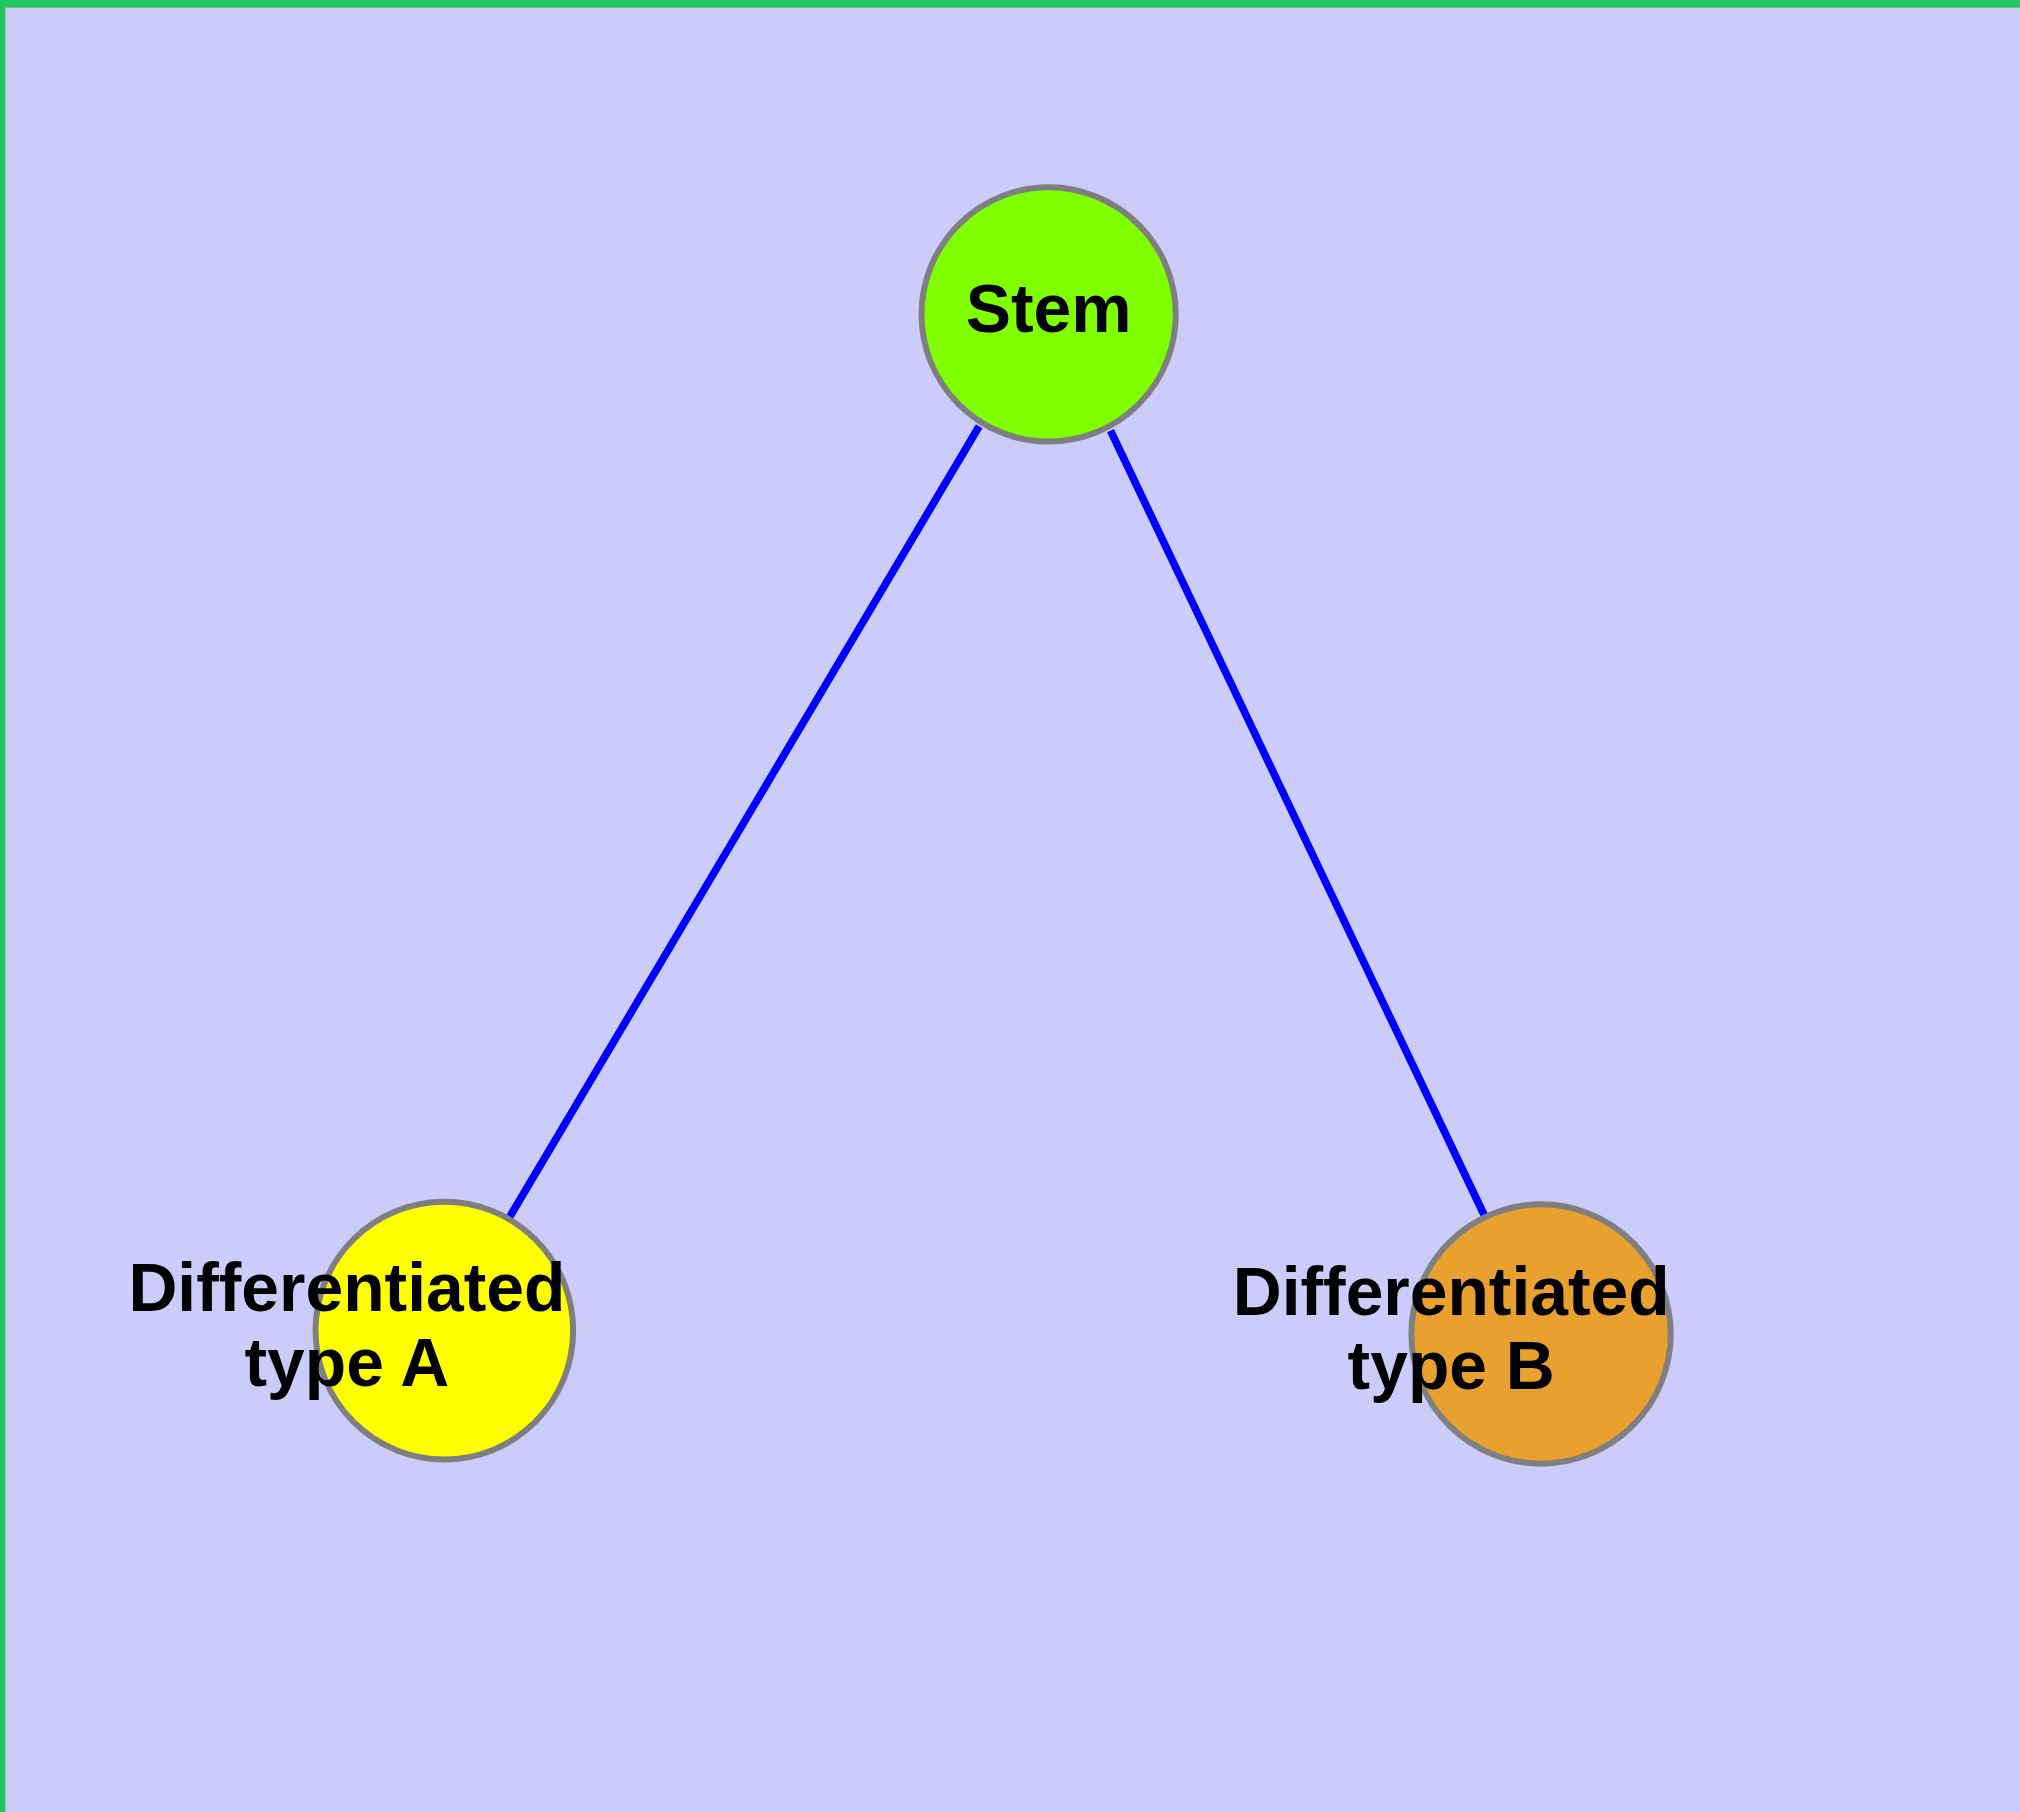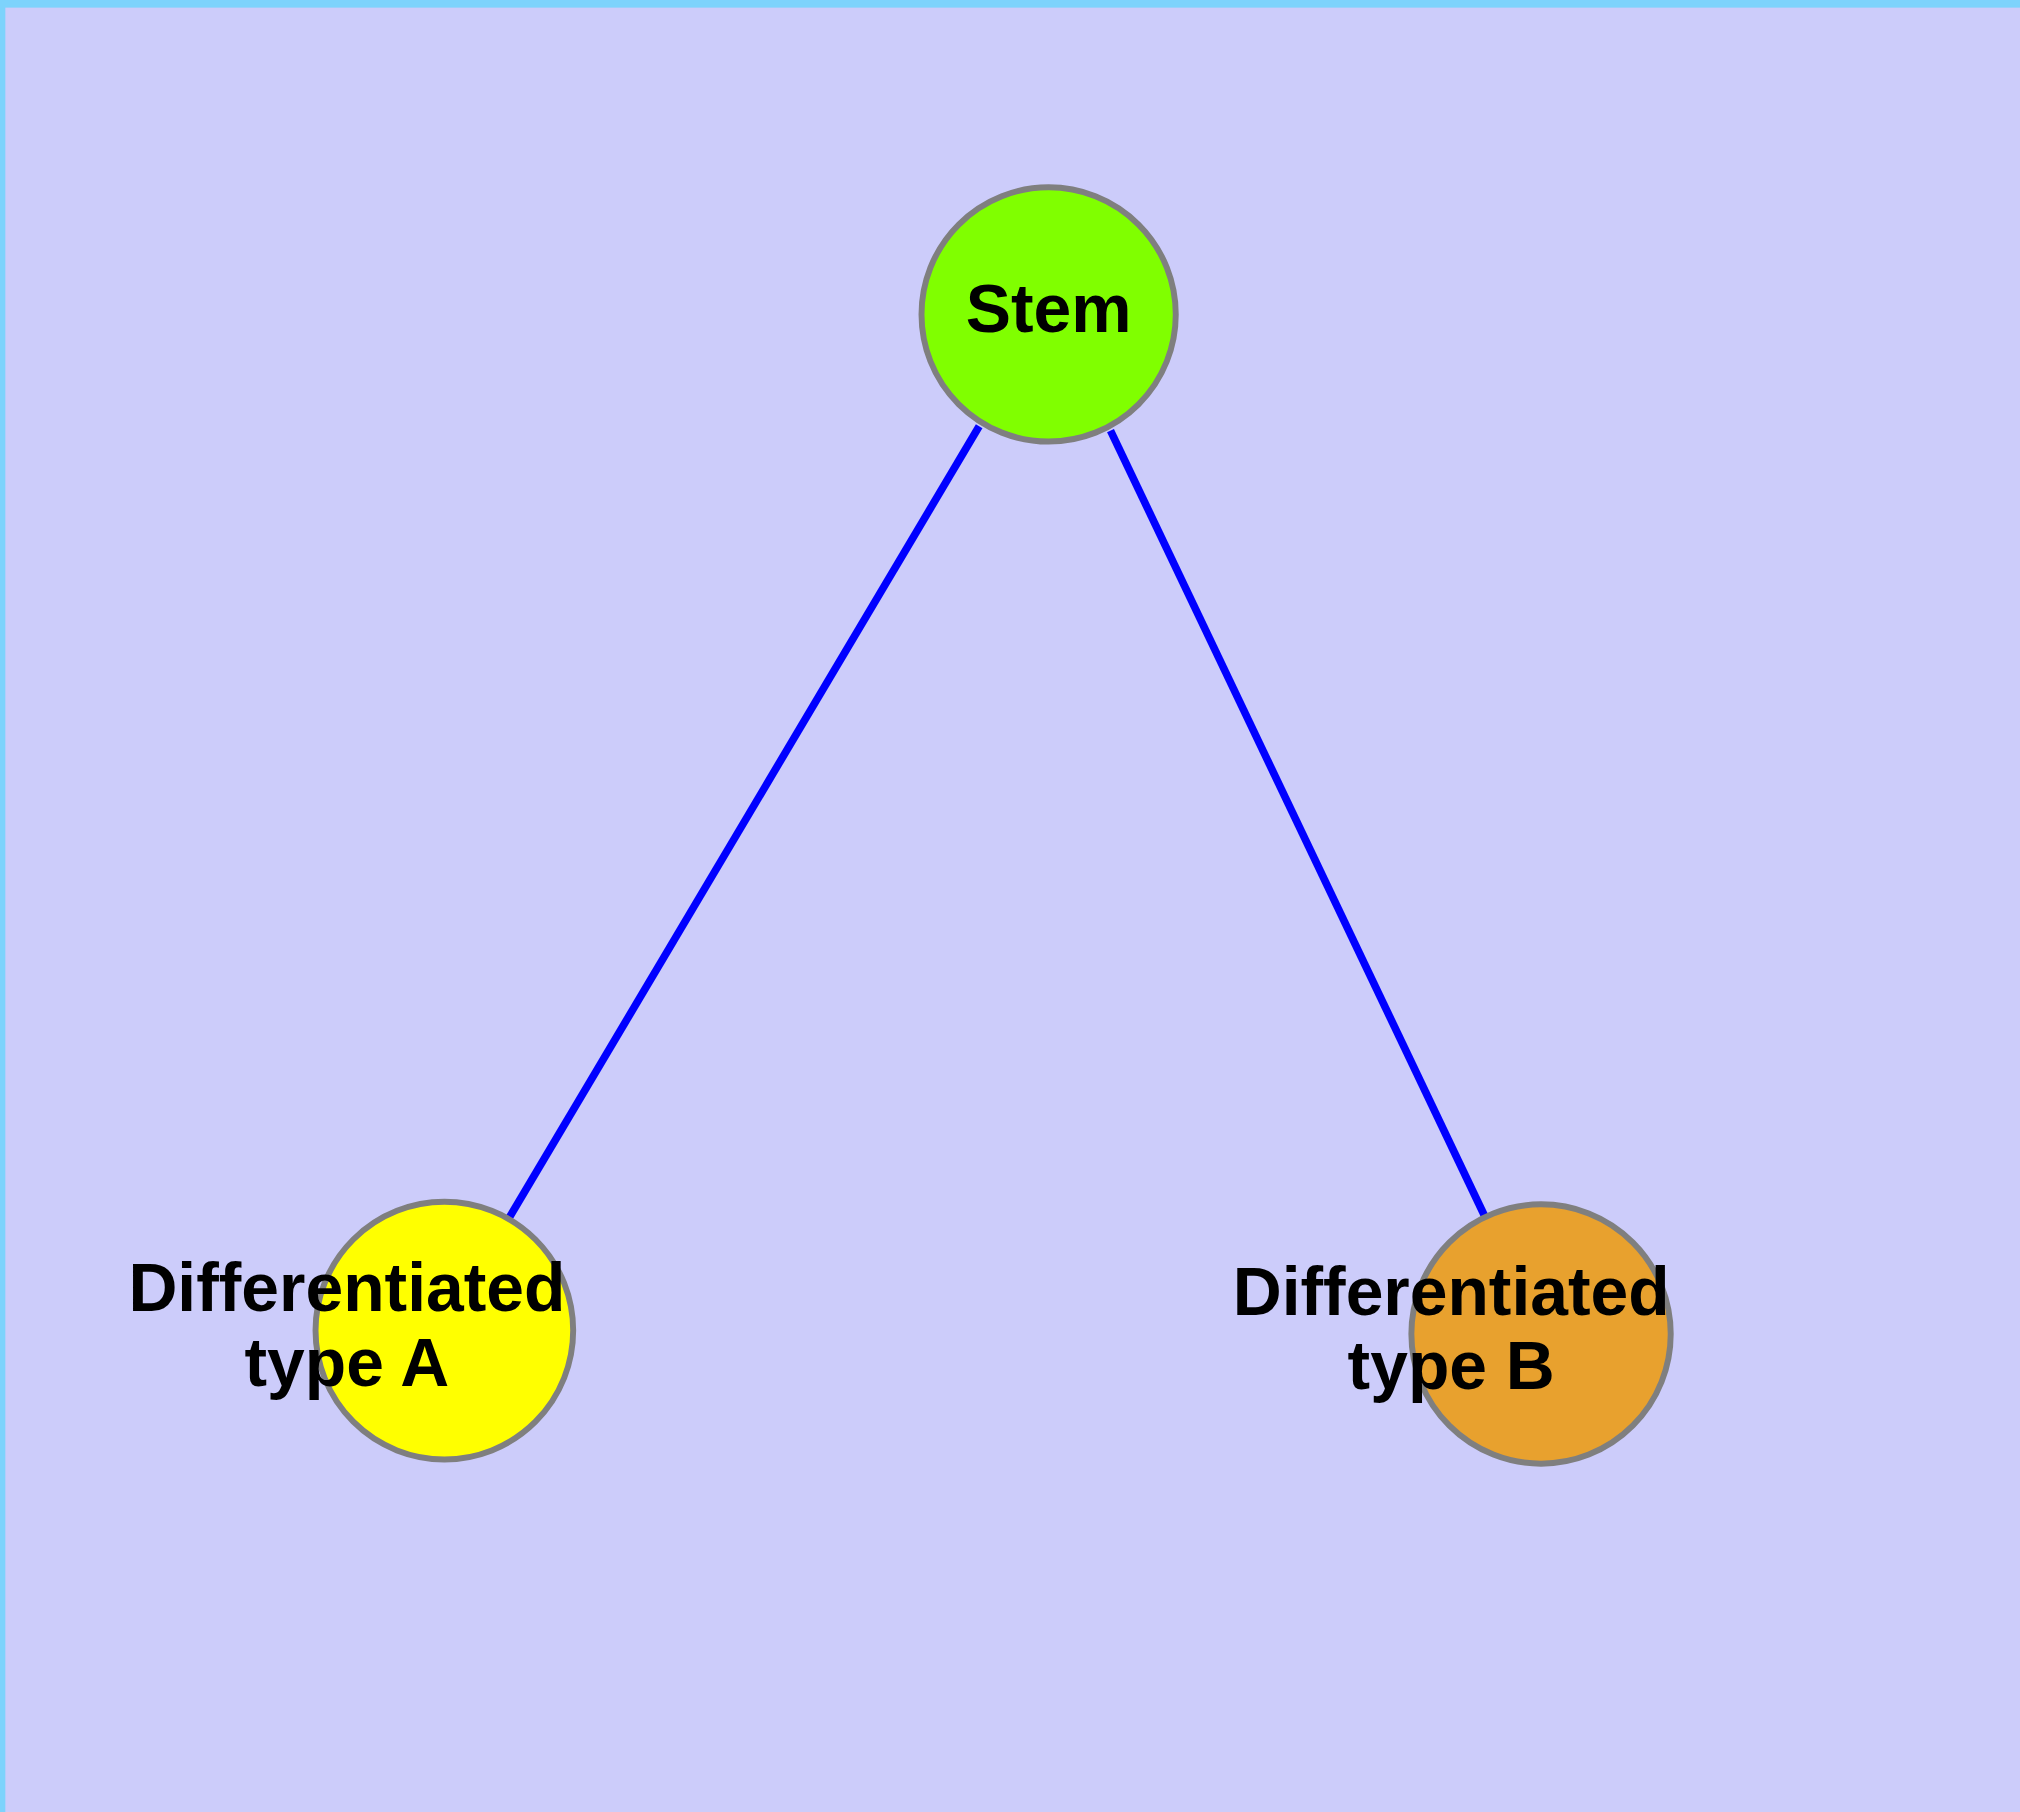--- a/index.html
+++ b/index.html
@@ -11,21 +11,21 @@
   body {
     width: 2021px;
     height: 1812px;
     overflow: hidden;
     font-family: "Liberation Sans", sans-serif;
   }
   #graph-canvas {
     position: relative;
     width: 2021px;
     height: 1812px;
-    background: #7dd3fc;
+    background: #22c55e;
   }
   #graph-svg {
     position: absolute;
     left: 0;
     top: 0;
     width: 2021px;
     height: 1812px;
     display: block;
   }
   .node-label {

